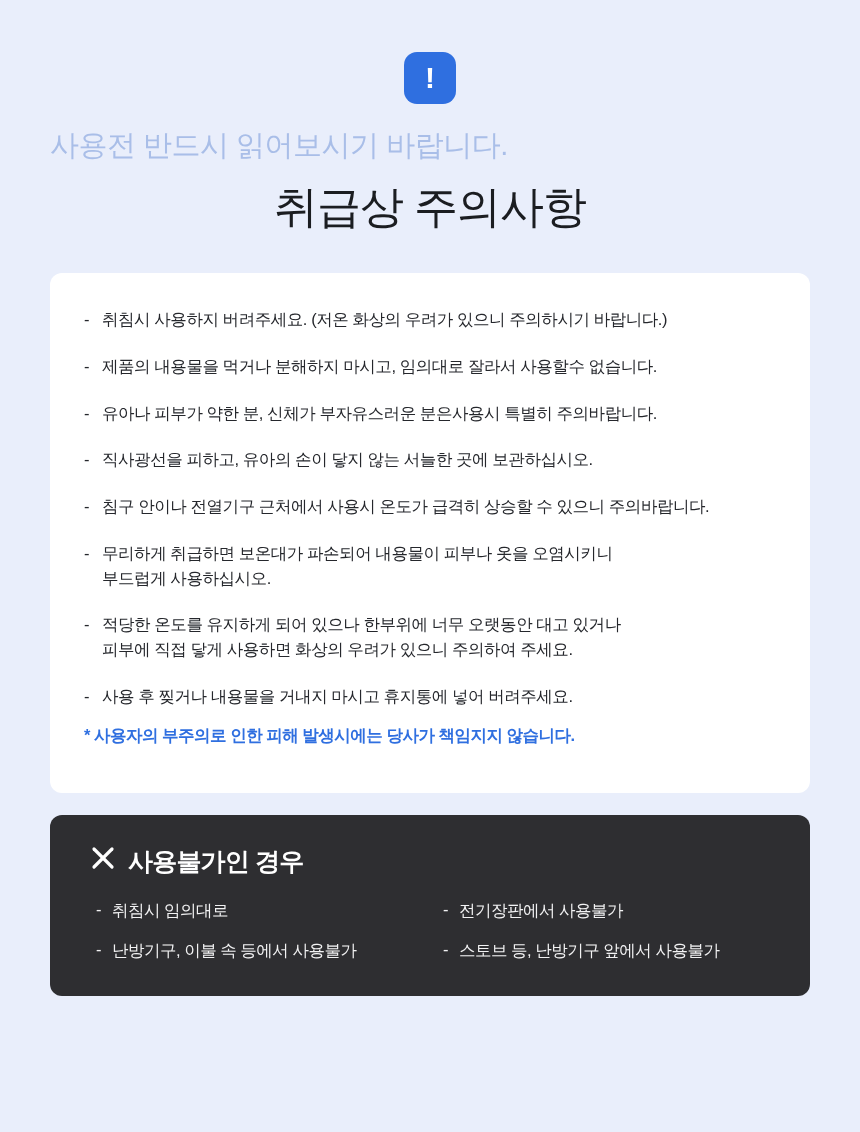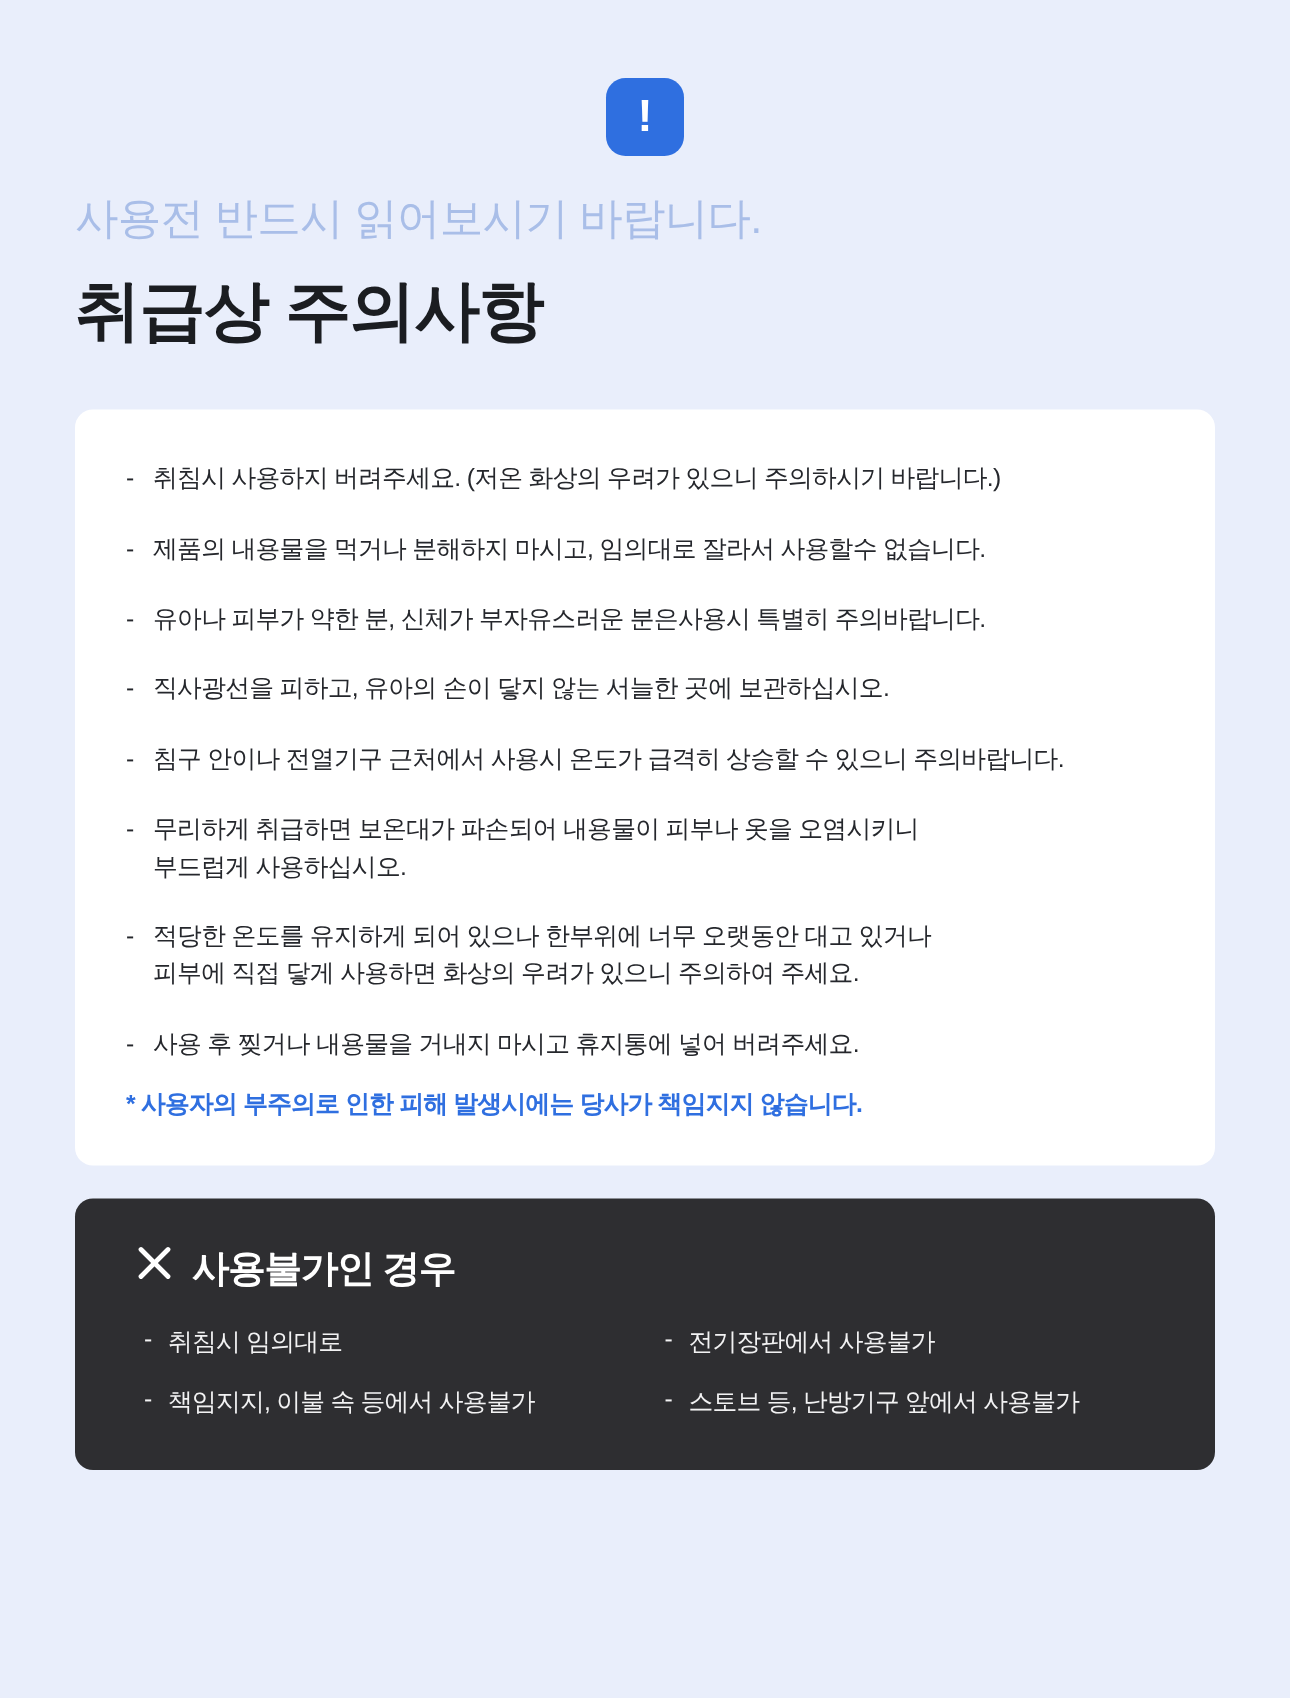--- a/index.html
+++ b/index.html
@@ -43,23 +43,24 @@
   }
   .subtitle {
     text-align: left;
     color: #a9bee8;
     font-size: 29px;
     font-weight: normal;
     letter-spacing: -0.5px;
     margin: 0 0 12px 0;
   }
   .title {
+    text-align: center;
     color: #1b1d21;
     font-size: 44px;
-    font-weight: bold;
+    font-weight: normal;
     letter-spacing: -1px;
     margin: 0 0 36px 0;
   }
 
   
   .card {
     background: #ffffff;
     border-radius: 12px;
     padding: 34px 34px 30px 34px;
     box-sizing: border-box;
@@ -88,21 +89,21 @@
   }
   .note-text {
     flex: 1 1 auto;
     white-space: pre-line;
   }
   .disclaimer {
     color: #2f6fe0;
     font-size: 16.5px;
     font-weight: bold;
     letter-spacing: -0.5px;
-    margin: 6px 0 0 0;
+    margin: 6px 0 16px 0;
   }
 
   
   .dark-card {
     margin-top: 22px;
     background: #2e2e31;
     border-radius: 12px;
     padding: 30px 40px 34px 40px;
     box-sizing: border-box;
   }
@@ -206,21 +207,21 @@
       <div class="dark-item">
         <span class="dash">-</span>
         <span>취침시 임의대로</span>
       </div>
       <div class="dark-item">
         <span class="dash">-</span>
         <span>전기장판에서 사용불가</span>
       </div>
       <div class="dark-item">
         <span class="dash">-</span>
-        <span>책임지지, 이불 속 등에서 사용불가</span>
+        <span>난방기구, 이불 속 등에서 사용불가</span>
       </div>
       <div class="dark-item">
         <span class="dash">-</span>
         <span>스토브 등, 난방기구 앞에서 사용불가</span>
       </div>
     </div>
   </div>
 
 </div>
 

